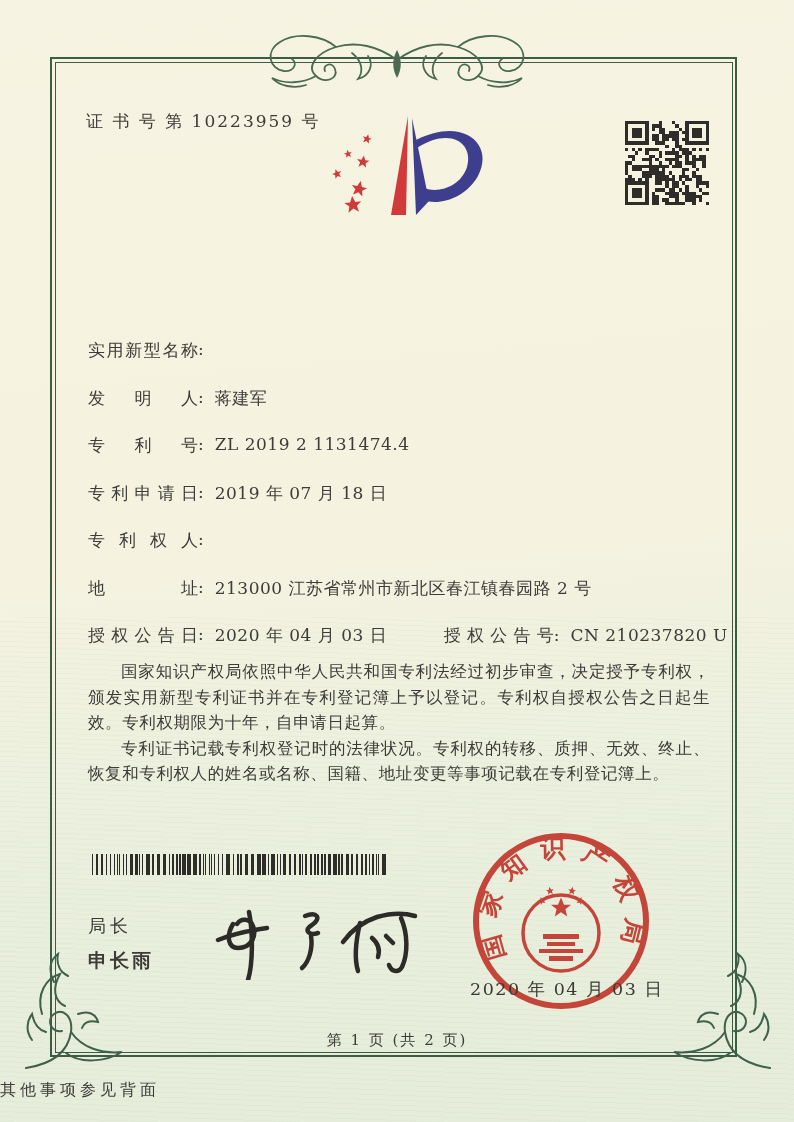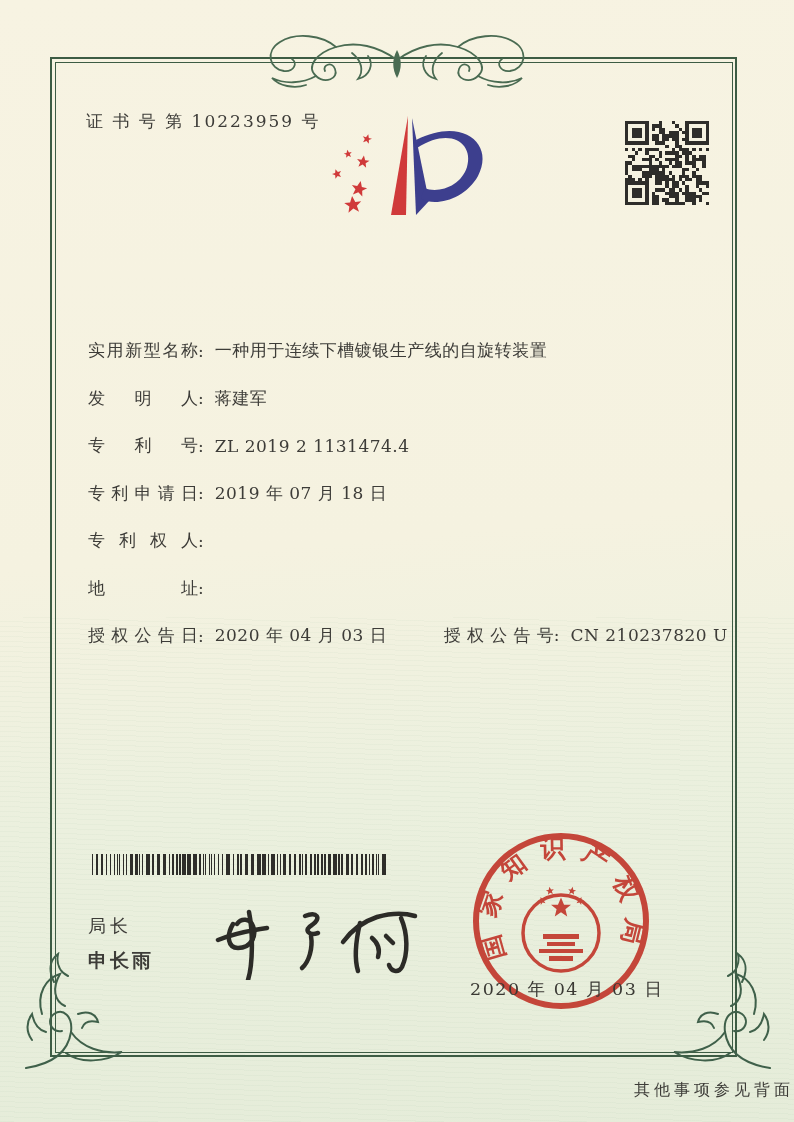--- a/index.html
+++ b/index.html
@@ -21,38 +21,38 @@
   .flourish.left{left:18px;}
   .flourish.right{left:656px;transform:scaleX(-1);}
   
   .cert-no{position:absolute;left:86px;top:110px;font-size:17px;letter-spacing:2px;}
   .logo{position:absolute;left:315px;top:102px;}
   .qr{position:absolute;left:625px;top:121px;}
   .title{position:absolute;top:237px;left:0;width:100%;text-align:center;
     font-size:38px;font-weight:600;letter-spacing:14px;text-indent:14px;color:#2e2d2a;}
   
   .fields{position:absolute;left:88px;top:339px;right:60px;font-size:17px;}
-  .frow{display:flex;align-items:center;margin-bottom:24.5px;white-space:pre;}
+  .frow{display:flex;align-items:flex-start;margin-bottom:24.5px;white-space:pre;}
   .flabel{display:inline-block;width:110px;text-align:justify;text-align-last:justify;flex:none;}
   .fcolon{flex:none;}
   .fvalue{margin-left:11px;letter-spacing:.5px;}
   .fvalue.fixed{width:225px;flex:none;}
   .pair2{display:flex;align-items:baseline;margin-left:4px;}
   
   .paras{position:absolute;left:88px;right:84px;top:659px;font-size:16.5px;line-height:25.5px;}
   .paras p{margin:0;text-indent:2em;text-align:justify;letter-spacing:.6px;}
   
   .barcode{position:absolute;left:92px;top:854px;}
   .director-title{position:absolute;left:88px;top:914px;font-size:18px;letter-spacing:4px;}
   .director-name{position:absolute;left:88px;top:948px;font-size:19px;letter-spacing:3px;font-weight:bold;}
   .signature{position:absolute;left:205px;top:878px;}
   .seal{position:absolute;left:470px;top:830px;opacity:.93;}
   .seal-date{position:absolute;left:470px;top:977px;font-size:17.5px;letter-spacing:1.5px;color:#3a3934;z-index:3;}
   .page-info{position:absolute;left:0;width:100%;top:1031px;text-align:center;font-size:15px;letter-spacing:2px;}
-  .back-note{position:absolute;left:0;width:100%;top:1080px;text-align:right;font-size:16px;letter-spacing:4px;}
+  .back-note{position:absolute;left:0;width:100%;top:1080px;text-align:left;font-size:16px;letter-spacing:4px;}
   svg{display:block;}
 </style>
 </head>
 <body>
 
 <div class="page">
   <div class="texture"></div>
 
   <div class="frame"></div>
 
@@ -352,50 +352,54 @@
       <rect x="2" y="20" width="3" height="3" fill="#2e2d2a"></rect>
       <rect x="18" y="0" width="7" height="7" fill="#2e2d2a"></rect>
       <rect x="19" y="1" width="5" height="5" fill="#f5f2e0"></rect>
       <rect x="20" y="2" width="3" height="3" fill="#2e2d2a"></rect>
     </svg>
 
 
   <div class="fields">
     <div class="frow">
       <span class="flabel">实用新型名称</span><span class="fcolon">:</span>
-      <span class="fvalue">一种用于连续下槽镀银生产线的自旋转装置</span>
     </div>
     <div class="frow">
       <span class="flabel">发明人</span><span class="fcolon">:</span>
       <span class="fvalue">蒋建军</span>
     </div>
     <div class="frow">
       <span class="flabel">专利号</span><span class="fcolon">:</span>
       <span class="fvalue">ZL 2019 2 1131474.4</span>
     </div>
     <div class="frow">
       <span class="flabel">专利申请日</span><span class="fcolon">:</span>
       <span class="fvalue">2019 年 07 月 18 日</span>
     </div>
     <div class="frow">
       <span class="flabel">专利权人</span><span class="fcolon">:</span>
     </div>
     <div class="frow">
       <span class="flabel">地址</span><span class="fcolon">:</span>
+      <span class="fvalue">213000 江苏省常州市新北区春江镇春园路 2 号</span>
     </div>
     <div class="frow">
       <span class="flabel">授权公告日</span><span class="fcolon">:</span>
       <span class="fvalue fixed">2020 年 04 月 03 日</span>
       <span class="pair2">
         <span class="flabel">授权公告号</span><span class="fcolon">:</span>
         <span class="fvalue">CN 210237820 U</span>
       </span>
     </div>
   </div>
 
+  <div class="paras">
+    <p>国家知识产权局依照中华人民共和国专利法经过初步审查，决定授予专利权，颁发实用新型专利证书并在专利登记簿上予以登记。专利权自授权公告之日起生效。专利权期限为十年，自申请日起算。</p>
+    <p>专利证书记载专利权登记时的法律状况。专利权的转移、质押、无效、终止、恢复和专利权人的姓名或名称、国籍、地址变更等事项记载在专利登记簿上。</p>
+  </div>
 
   <svg class="barcode" id="barcode-svg" width="296" height="21" viewBox="0 0 296 21">
       <rect x="0" y="0" width="1" height="21" fill="#2e2d2a"></rect>
       <rect x="4" y="0" width="2" height="21" fill="#2e2d2a"></rect>
       <rect x="9" y="0" width="2" height="21" fill="#2e2d2a"></rect>
       <rect x="14" y="0" width="1" height="21" fill="#2e2d2a"></rect>
       <rect x="18" y="0" width="1" height="21" fill="#2e2d2a"></rect>
       <rect x="22" y="0" width="1" height="21" fill="#2e2d2a"></rect>
       <rect x="25" y="0" width="1" height="21" fill="#2e2d2a"></rect>
       <rect x="27" y="0" width="1" height="21" fill="#2e2d2a"></rect>
@@ -498,14 +502,15 @@
       <use href="#sstar" transform="translate(102,61) scale(.42) rotate(8)"></use>
       <use href="#sstar" transform="translate(110,71) scale(.42) rotate(20)"></use>
       <rect x="73" y="104" width="36" height="5"></rect>
       <rect x="77" y="112" width="28" height="4"></rect>
       <rect x="69" y="119" width="44" height="4"></rect>
       <rect x="79" y="126" width="24" height="5"></rect>
     </g>
   </svg>
   <div class="seal-date">2020 年 04 月 03 日</div>
 
+  <div class="page-info">第 1 页 (共 2 页)</div>
   <div class="back-note">其他事项参见背面</div>
 </div>
 
 </body></html>

